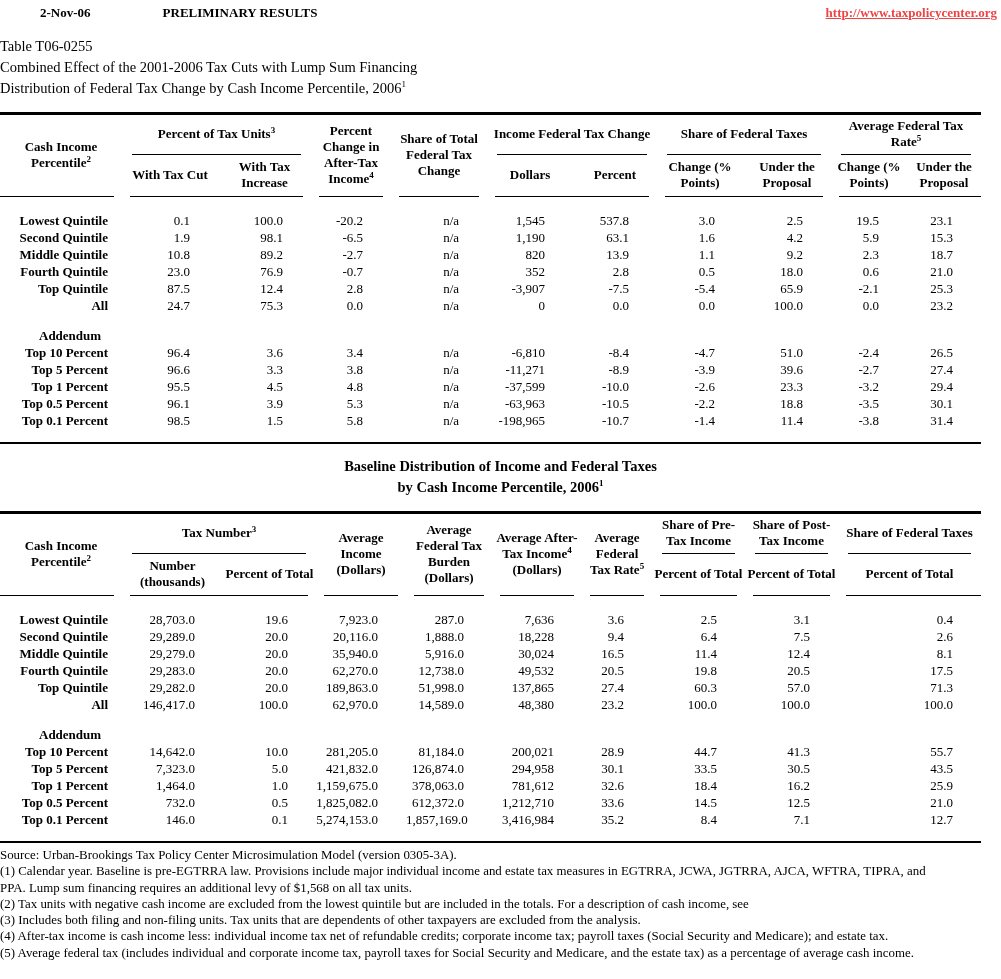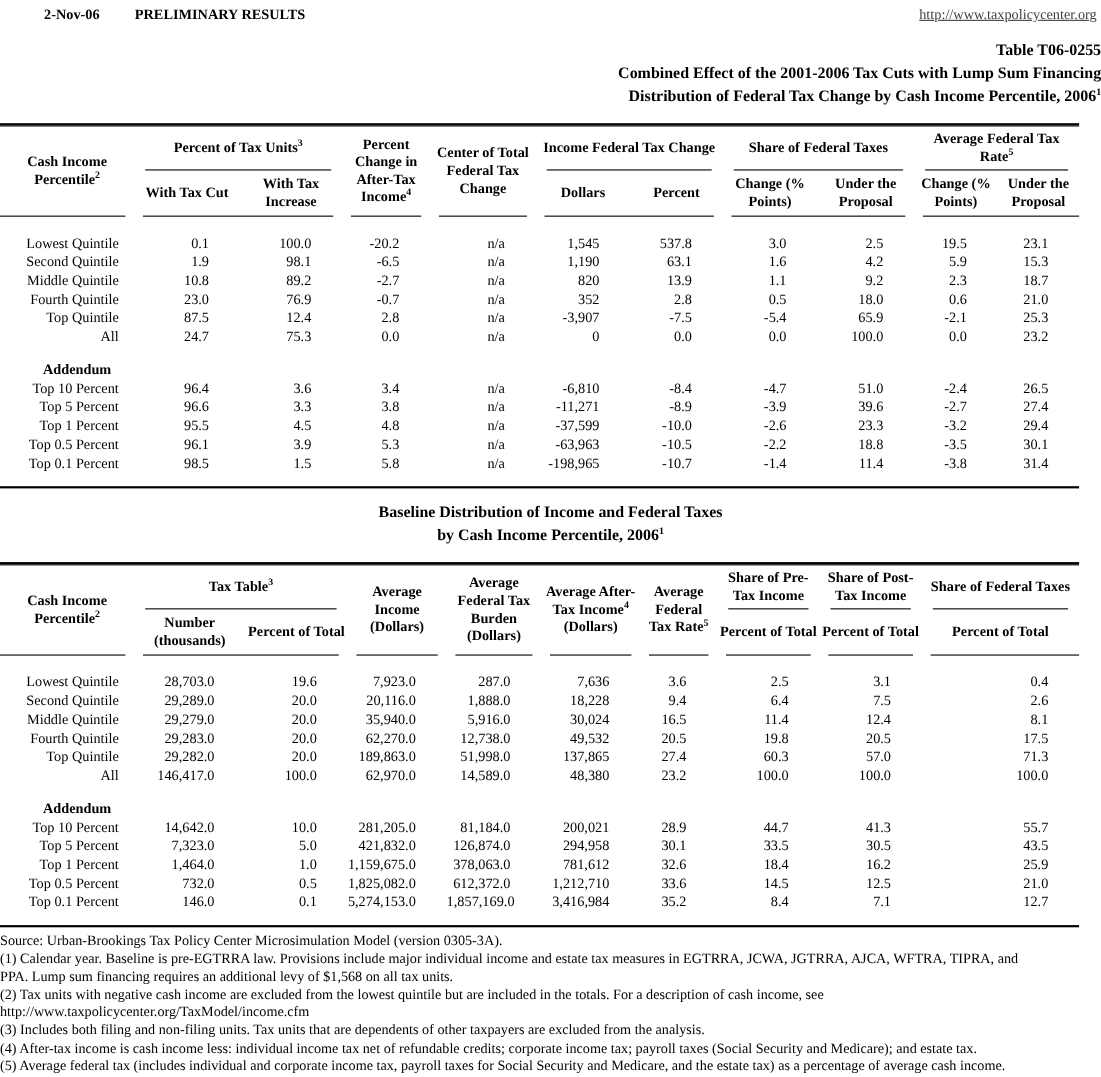--- a/index.html
+++ b/index.html
@@ -4,40 +4,40 @@
 <style>
   * { box-sizing: border-box; margin: 0; padding: 0; }
   html, body { background: #fff; }
   body {
     width: 1001px; height: 979px; overflow: hidden;
     color: #000;
     font-family: "Liberation Serif", "DejaVu Serif", serif;
   }
   
   .topbar { display: flex; align-items: flex-start; padding: 5px 4px 0 40px; font-size: 13px; font-weight: bold; }
-  .status { margin-left: 32px; }
-  .site-link { margin-left: auto; font-weight: normal; color: #404040; text-decoration: underline; font-size: 13px; }
+  .status { margin-left: 72px; }
+  .site-link { margin-left: auto; font-weight: bold; color: #ef4444; text-decoration: underline; font-size: 13px; }
   
-  .title-block { text-align: right; font-weight: bold; font-size: 14.5px; line-height: 21px; margin-top: 15px; }
+  .title-block { text-align: left; font-weight: normal; font-size: 14.5px; line-height: 21px; margin-top: 15px; }
   .t2title { text-align: center; font-weight: bold; font-size: 14.5px; line-height: 21px; margin-top: 12px; }
   sup { font-size: 9px; line-height: 0; }
   
   .section { width: 981px; }
   .dblrule { margin-top: 13px; height: 2px; border-top: 2px solid #000; border-bottom: 1px solid #000; }
   .botrule { border-top: 2px solid #000; }
   table.datatable { width: 100%; border-collapse: separate; border-spacing: 0; table-layout: fixed; }
   .datatable th { font-weight: bold; text-align: center; vertical-align: middle; font-size: 13px; line-height: 16px; padding: 3px 2px; }
   th.group { position: relative; padding-bottom: 6px; }
   th.group::after { content: ""; position: absolute; left: 10px; right: 10px; bottom: 1px; border-bottom: 1.5px solid #000; }
   .rulerow td { padding: 0; height: 5px; }
   .rulerow td div { border-top: 1.5px solid #000; margin: 0 8px; height: 0; }
   .rulerow td:first-child div { margin-left: 0; }
   .rulerow td:last-child div { margin-right: 0; }
   .datatable td { font-size: 13px; line-height: 17px; padding: 0; }
-  td.rowlbl { font-weight: normal; text-align: right; padding-right: 14px; white-space: nowrap; }
+  td.rowlbl { font-weight: bold; text-align: right; padding-right: 14px; white-space: nowrap; }
   td.num { text-align: right; padding-right: 28px; white-space: nowrap; }
   td.addendum { font-weight: bold; text-align: left; padding-left: 39px; }
   tr.spacer td { height: 13px; }
   
   .notes { font-size: 12.9px; line-height: 16.3px; margin-top: 4px; width: 1001px; }
 </style>
 </head>
 <body>
 
 <div class="page">
@@ -68,21 +68,21 @@
           <col style="width:86px">
         <col style="width:88px">
           <col style="width:76px">
           <col style="width:74px">
       </colgroup>
       <thead>
         <tr>
           <th rowspan="2"><span>Cash Income Percentile</span><sup>2</sup></th>
           <th class="group" colspan="2"><span>Percent of Tax Units</span><sup>3</sup></th>
           <th rowspan="2"><span>Percent Change in After-Tax Income</span><sup>4</sup></th>
-          <th rowspan="2">Center of Total Federal Tax Change</th>
+          <th rowspan="2">Share of Total Federal Tax Change</th>
           <th class="group" colspan="2">Income Federal Tax Change</th>
           <th class="group" colspan="2">Share of Federal Taxes</th>
           <th class="group" colspan="2"><span>Average Federal Tax Rate</span><sup>5</sup></th>
         </tr>
         <tr>
           <th>With Tax Cut</th>
           <th>With Tax Increase</th>
           <th>Dollars</th>
           <th>Percent</th>
           <th>Change (% Points)</th>
@@ -291,21 +291,21 @@
         <col style="width:86px">
           <col style="width:90px">
           <col style="width:70px">
           <col style="width:93px">
         <col style="width:93px">
           <col style="width:143px">
       </colgroup>
       <thead>
         <tr>
           <th rowspan="2"><span>Cash Income Percentile</span><sup>2</sup></th>
-          <th class="group" colspan="2"><span>Tax Table</span><sup>3</sup></th>
+          <th class="group" colspan="2"><span>Tax Number</span><sup>3</sup></th>
           <th rowspan="2">Average Income (Dollars)</th>
           <th rowspan="2">Average Federal Tax Burden (Dollars)</th>
           <th rowspan="2"><span>Average After-Tax Income</span><sup>4</sup> <span>(Dollars)</span></th>
           <th rowspan="2"><span>Average Federal Tax Rate</span><sup>5</sup></th>
           <th class="group">Share of Pre-Tax Income</th>
           <th class="group">Share of Post-Tax Income</th>
           <th class="group">Share of Federal Taxes</th>
         </tr>
         <tr>
           <th>Number (thousands)</th>
@@ -492,19 +492,18 @@
         </tbody>
     </table>
     <div class="botrule"></div>
   </div>
 
   <footer class="notes">
       <div class="note-line">Source: Urban-Brookings Tax Policy Center Microsimulation Model (version 0305-3A).</div>
       <div class="note-line">(1) Calendar year. Baseline is pre-EGTRRA law. Provisions include major individual income and estate tax measures in EGTRRA, JCWA, JGTRRA, AJCA, WFTRA, TIPRA, and</div>
       <div class="note-line">PPA. Lump sum financing requires an additional levy of $1,568 on all tax units.</div>
       <div class="note-line">(2) Tax units with negative cash income are excluded from the lowest quintile but are included in the totals. For a description of cash income, see</div>
-      <div class="note-line">http://www.taxpolicycenter.org/TaxModel/income.cfm</div>
       <div class="note-line">(3) Includes both filing and non-filing units.  Tax units that are dependents of other taxpayers are excluded from the analysis.</div>
       <div class="note-line">(4) After-tax income is cash income less: individual income tax net of refundable credits; corporate income tax; payroll taxes (Social Security and Medicare); and estate tax.</div>
       <div class="note-line">(5) Average federal tax (includes individual and corporate income tax, payroll taxes for Social Security and Medicare, and the estate tax) as a percentage of average cash income.</div>
     </footer>
 
 </div>
 
 </body></html>

